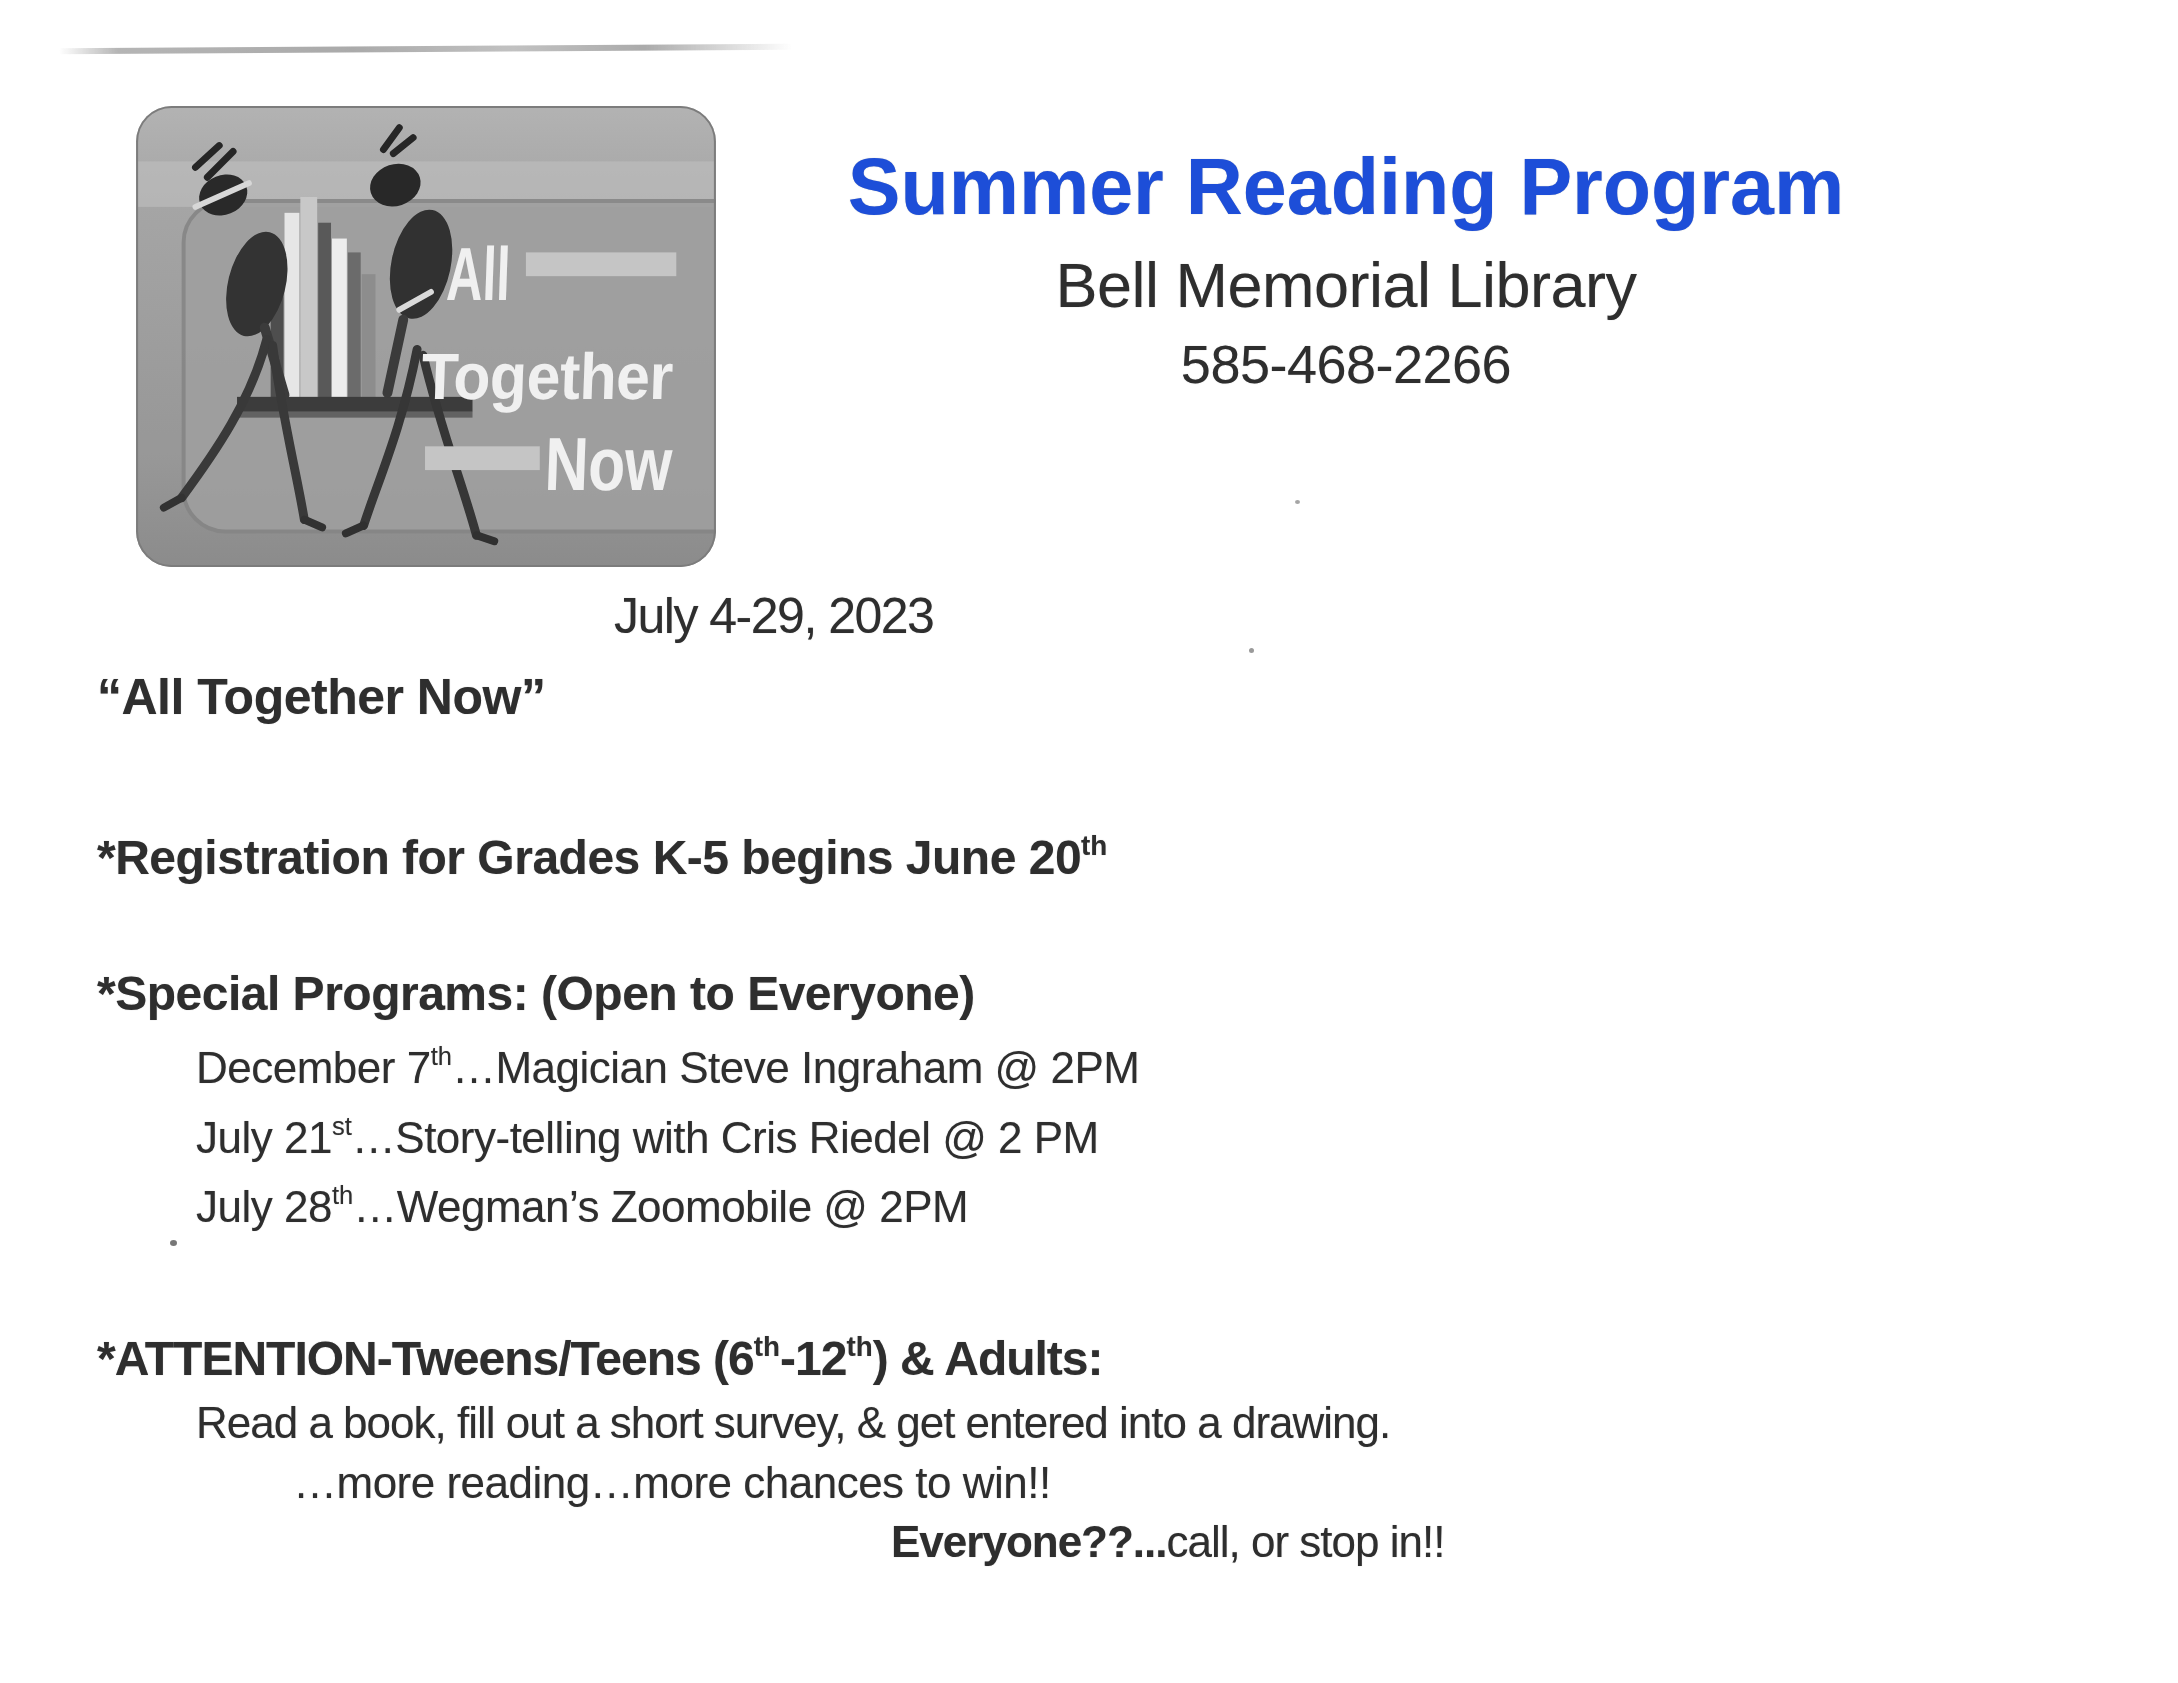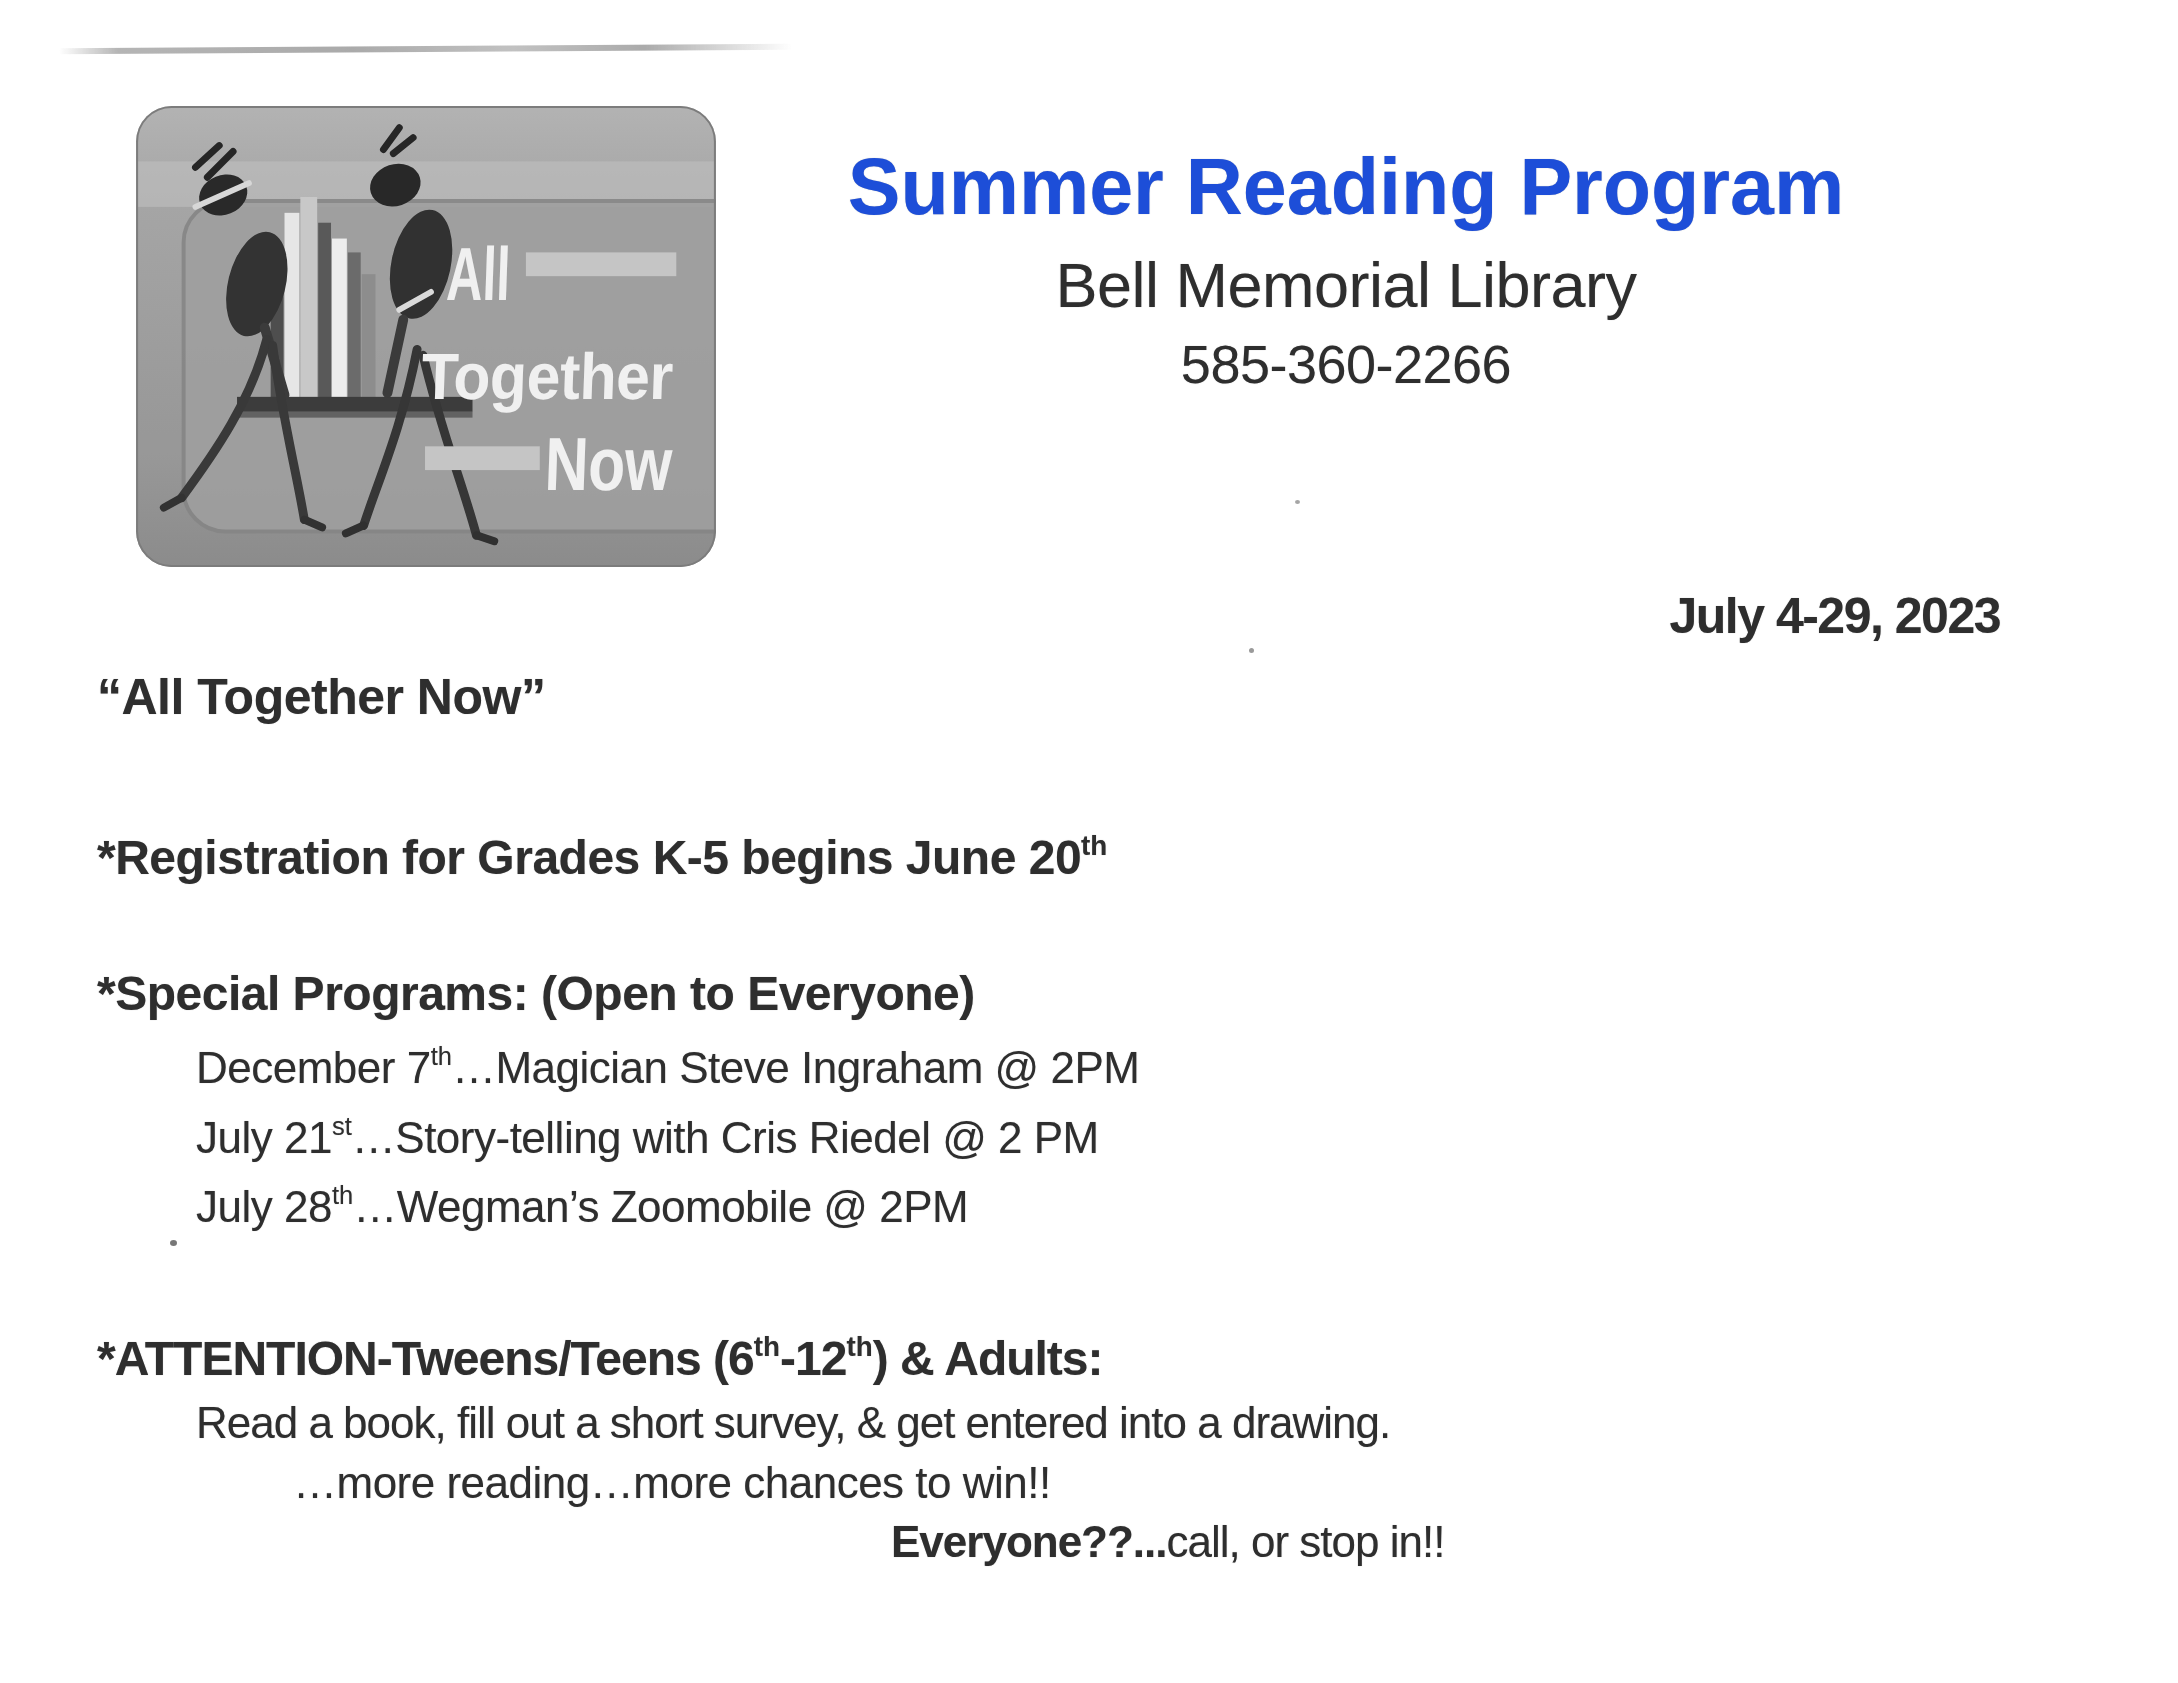--- a/index.html
+++ b/index.html
@@ -23,21 +23,21 @@
   .speck-b{left:1249px;top:648px;width:5px;height:5px;background:#9a9a9a;}
   .speck-c{left:1295px;top:500px;width:5px;height:4px;background:#a5a5a5;}
   
   .logo{left:134px;top:104px;width:584px;height:465px;filter:contrast(.98) blur(0.4px);}
   
   .hdr{left:653px;top:147px;width:1386px;text-align:center;}
   .hdr-title{font-size:79px;font-weight:700;letter-spacing:0;line-height:1.0;color:#1d4ed8;}
   .hdr-library{font-size:63px;margin-top:28px;line-height:1.0;}
   .hdr-address{font-size:54px;margin-top:22px;line-height:1.0;letter-spacing:-1px;}
   .hdr-phone{font-size:54px;margin-top:20px;line-height:1.0;}
-  .dates{left:614px;top:587px;width:1386px;text-align:right;font-size:50px;font-weight:700;letter-spacing:-1.5px;}
+  .dates{left:614px;top:587px;width:1386px;text-align:left;font-size:50px;font-weight:400;letter-spacing:-1.5px;}
   
   .theme{left:97px;top:668px;font-size:50px;font-weight:700;}
   .registration{left:97px;top:830px;font-size:48px;font-weight:700;}
   .special-head{left:97px;top:966px;font-size:48px;font-weight:700;}
   .items{left:196px;top:1028px;font-size:44px;line-height:60px;letter-spacing:-0.5px;}
   .attention-head{left:97px;top:1331px;font-size:48px;font-weight:700;letter-spacing:-1px;}
   .read-line{left:196px;top:1398px;font-size:44px;letter-spacing:-1px;}
   .more-line{left:293px;top:1458px;font-size:44px;}
   .q-line{left:891px;top:1517px;font-size:44px;letter-spacing:-1px;}
   .q-bold{font-weight:700;}
@@ -111,21 +111,21 @@
         <text x="428" y="390" font-size="76" textLength="128" lengthAdjust="spacingAndGlyphs">Now</text>
       </g>
       <rect x="2" y="2" width="586" height="466" rx="36" fill="none" stroke="#7c7c7c" stroke-width="4"></rect>
     </g>
   </svg>
 </div>
 
 <div class="abs hdr">
   <div class="hdr-title fuzz">Summer Reading Program</div>
   <div class="hdr-library fuzz">Bell Memorial Library</div>
-  <div class="hdr-phone fuzz">585-360-2266</div>
+  <div class="hdr-phone fuzz">585-468-2266</div>
 </div>
 
 <div class="abs dates fuzz">July 4-29, 2023</div>
 
 <div class="abs theme fuzz">“All Together Now”</div>
 
 <div class="abs registration fuzz"><span>*Registration for Grades K-5 begins June 20</span><sup>th</sup></div>
 
 <div class="abs special-head fuzz">*Special Programs: (Open to Everyone)</div>
 

